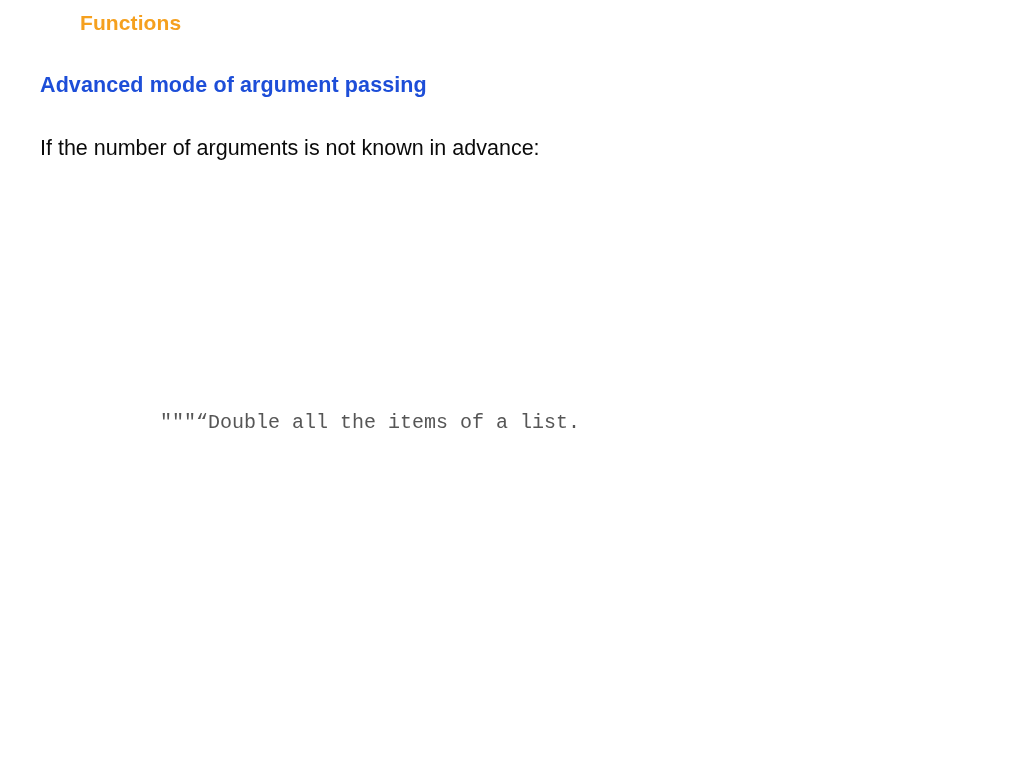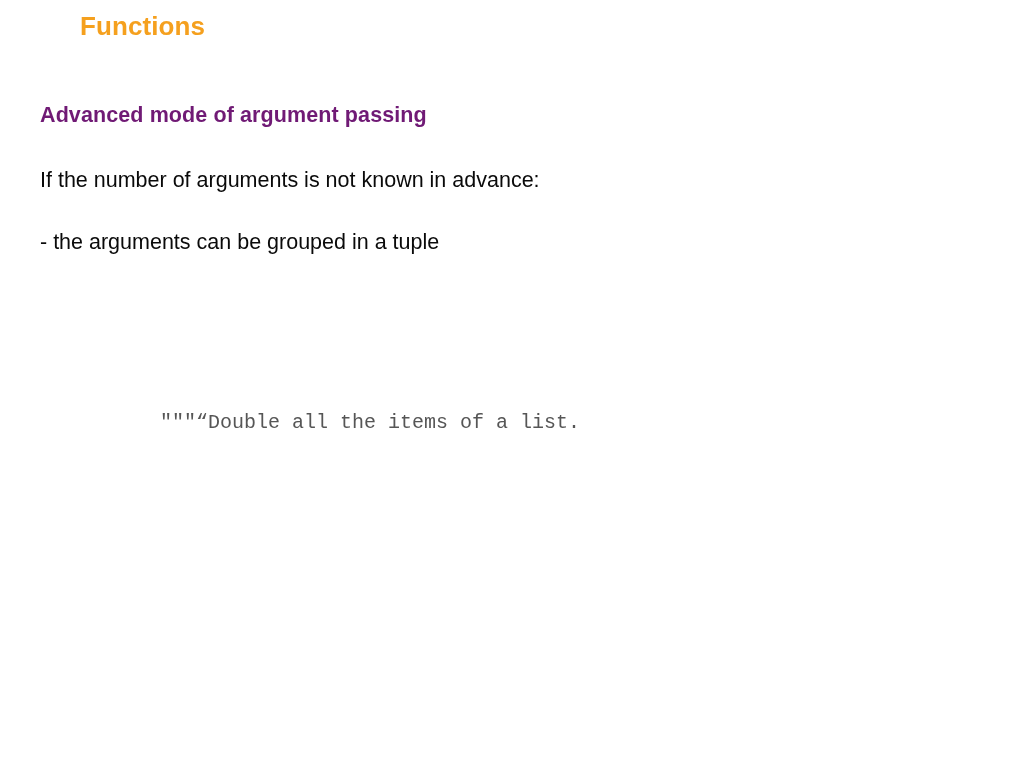--- a/index.html
+++ b/index.html
@@ -22,50 +22,48 @@
     height: 768px;
     background: #ffffff;
   }
 
   
   .slide-title {
     position: absolute;
     left: 80px;
     top: 11px;
     font-family: "Liberation Sans", sans-serif;
-    font-size: 26px;
+    font-size: 21px;
     font-weight: bold;
     color: #f5a01e;
     letter-spacing: 0.1px;
     white-space: pre;
   }
 
   .section-heading {
     position: absolute;
     left: 40px;
     top: 73px;
     font-family: "Liberation Sans", sans-serif;
     font-size: 21.5px;
     font-weight: bold;
-    color: #701a75;
+    color: #1d4ed8;
     letter-spacing: 0.1px;
     white-space: pre;
-    margin-top: 30px;
   }
 
   
   .body-text {
     position: absolute;
     left: 40px;
     font-family: "Liberation Sans", sans-serif;
     font-size: 21.5px;
     font-weight: normal;
     color: #0a0a0a;
     white-space: pre;
-    margin-top: 32px;
   }
   .body-text.line-1 { top: 136px; }
   .body-text.line-2 { top: 198px; }
 
   
   .code-block {
     position: absolute;
     left: 40px;
     top: 255px;
     font-family: "Liberation Mono", "DejaVu Sans Mono", monospace;
@@ -92,21 +90,20 @@
 <body>
 
 <div class="slide">
 
   <div class="slide-title">Functions</div>
 
   <div class="section-heading">Advanced mode of argument passing</div>
 
   <div class="body-text line-1">If the number of arguments is not known in advance:</div>
 
-  <div class="body-text line-2">- the arguments can be grouped in a tuple</div>
 
   <div class="code-block">
 
 
     <div class="code-line">
       <span class="code-seg">    """“Double all the items of a list.</span>
     </div>
 
     <div class="code-line blank">
       <span class="code-seg"></span>

